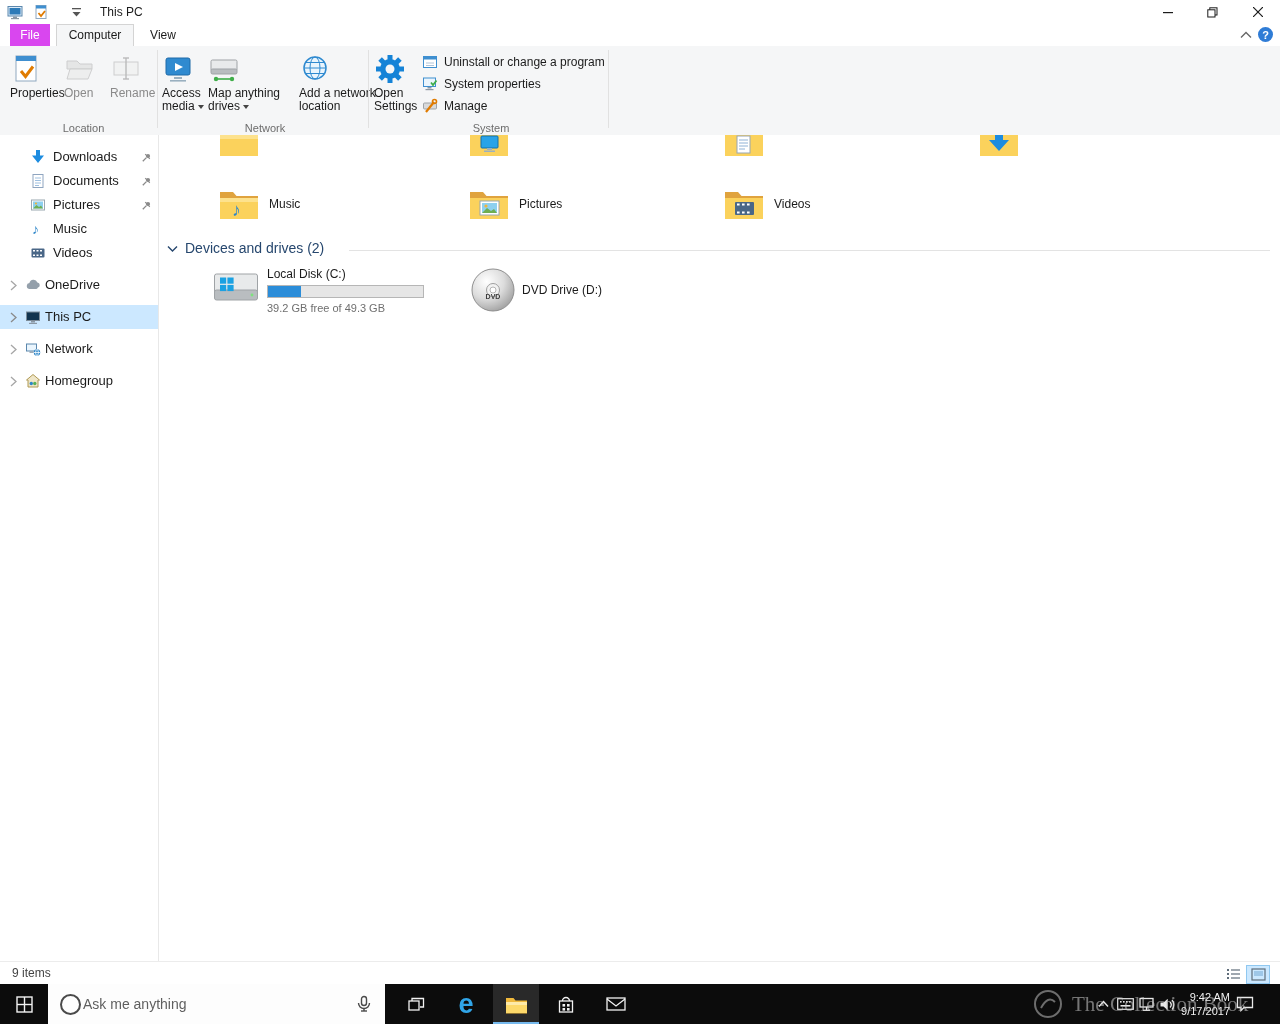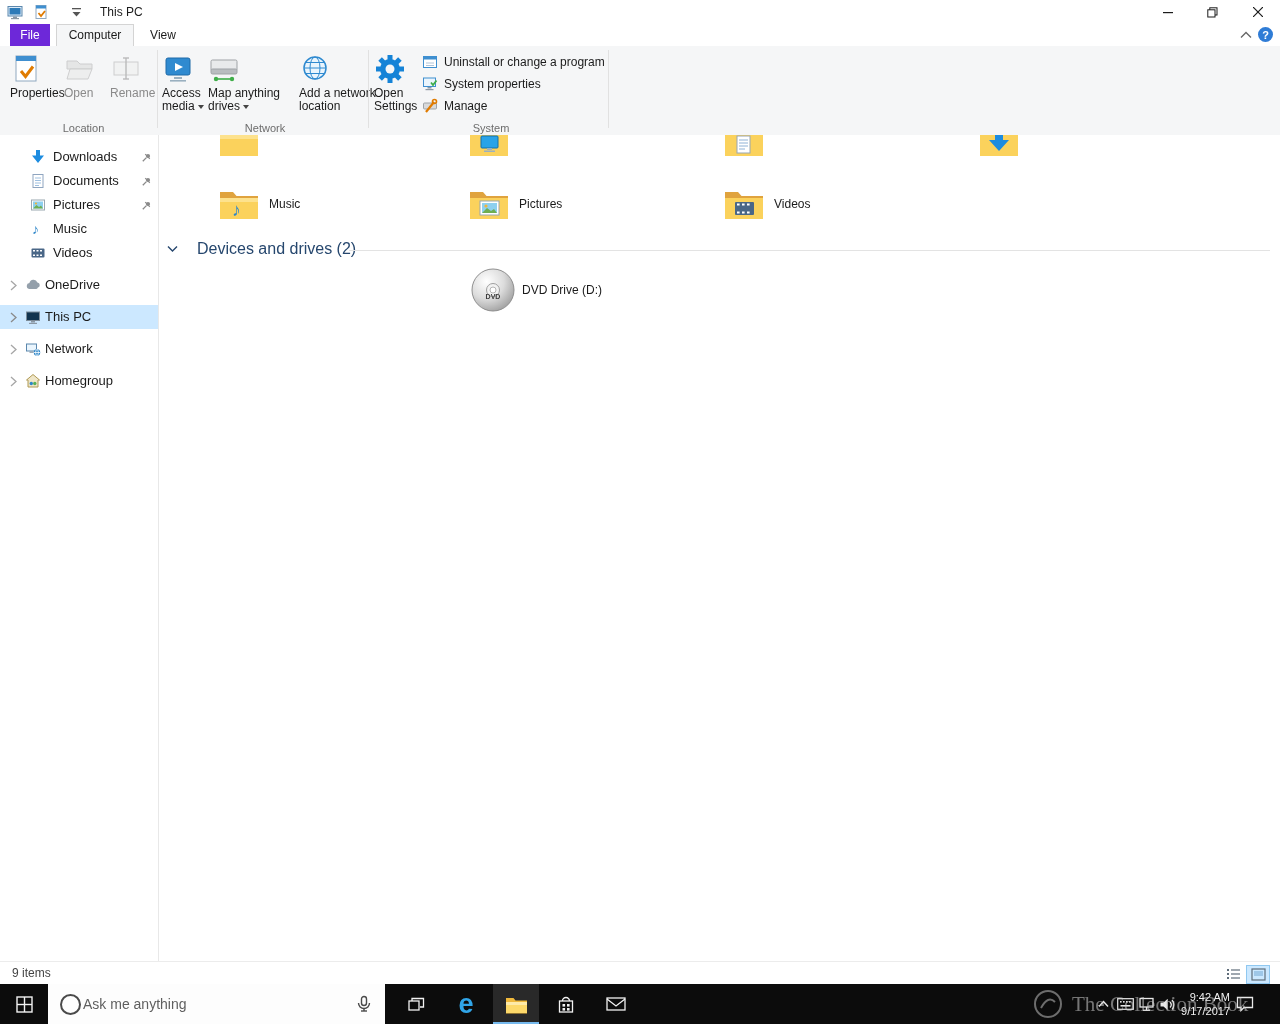--- a/index.html
+++ b/index.html
@@ -9,21 +9,21 @@
   svg{display:block}
 
   
   #titlebar{position:absolute;left:0;top:0;width:1280px;height:24px;background:#fff}
   .capbtn{position:absolute;top:0;width:45px;height:24px;display:flex;align-items:center;justify-content:center}
   #titlebar .title{position:absolute;left:100px;top:0;height:24px;line-height:24px;font-size:12px}
 
   
   #tabs{position:absolute;left:0;top:24px;width:1280px;height:22px;background:#fff}
   .tab{position:absolute;top:0;height:22px;line-height:22px;text-align:center;font-size:12px}
-  .tab.file{left:10px;width:40px;background:#6d28d9;color:#fff}
+  .tab.file{left:10px;width:40px;background:#d946ef;color:#fff}
   .tab.computer{left:56px;width:76px;background:#f5f6f7;border:1px solid #d4d4d4;border-bottom:none;line-height:20px}
   .tab.view{left:138px;width:50px}
 
   
   #ribbon{position:absolute;left:0;top:46px;width:1280px;height:89px;background:#f5f6f7;border-bottom:1px solid #d4d4d4}
   .rb-sep{position:absolute;top:4px;height:78px;width:1px;background:#e1e1e1}
   .rb-caption{position:absolute;bottom:1px;text-align:center;font-size:11px;color:#6d6d6d;width:100%}
   .rb-group{position:absolute;top:0;height:89px}
   .rb-big{position:absolute;top:3px;height:78px;display:flex;flex-direction:column;align-items:flex-start;padding-top:2px}
   .rb-big .ic{height:36px;display:flex;align-items:center;justify-content:center}
@@ -44,21 +44,21 @@
   .q .nav-ico{left:30px}.q .nav-lbl{left:53px}
   .t .nav-ico{left:25px}.t .nav-lbl{left:45px}
 
   
   #content{position:absolute;left:159px;top:135px;width:1121px;height:826px;background:#fff;overflow:hidden}
   .tile{position:absolute;height:44px;display:flex;align-items:center;padding-left:8px;width:240px}
   .fico{position:relative;width:40px;height:33px;flex:none}
   .fico svg{position:absolute;left:0;top:0}
   .tile-lbl{margin-left:10px;font-size:12px}
   .grp-head{position:absolute;left:0;width:100%;height:22px}
-  .grp-head .txt{position:absolute;left:38px;top:2px;font-size:16px;color:#26476e}
+  .grp-head .txt{position:absolute;left:26px;top:2px;font-size:14px;color:#26476e}
   .grp-line{position:absolute;top:12px;height:1px;background:#e3e3e3}
   .drive-lbl{font-size:12px}
   .cap-bar{width:155px;height:11px;border:1px solid #b6b6b6;background:#e6e6e6;margin-top:4px}
   .cap-fill{height:100%;background:#2b8dd9}
   .free-txt{font-size:11px;color:#6f6f6f;margin-top:4px}
 
   
   #statusbar{position:absolute;left:0;top:961px;width:1280px;height:23px;background:#fff;border-top:1px solid #ececec}
   #statusbar .cnt{position:absolute;left:12px;top:0;height:23px;line-height:23px;font-size:12px;color:#444}
   .view-toggle{position:absolute;top:3px;width:22px;height:17px;display:flex;align-items:center;justify-content:center}
@@ -515,20 +515,42 @@
   <div class="grp-head" style="top:103px">
     <span class="abs" style="left:8px;top:7px">
       <svg width="11" height="8">
           <polyline points="1,1.5 5.5,6 10,1.5" fill="none" stroke="#26476e" stroke-width="1.4"></polyline>
         </svg>
     </span>
     <span class="txt">Devices and drives (2)</span>
     <span class="grp-line" style="left:190px;right:10px"></span>
   </div>
 
+  <div class="abs" style="left:52px;top:130px;width:220px;height:54px">
+    <span class="abs" style="left:2px;top:4px">
+      <svg width="46" height="40">
+          <rect x="1.5" y="5" width="43" height="20" rx="2" fill="#e8eaeb" stroke="#9fa3a6"></rect>
+          <rect x="1.5" y="21" width="43" height="10" rx="2" fill="#b9bdc0" stroke="#9fa3a6"></rect>
+          <g fill="#1ba1e2">
+            <rect x="7" y="8.5" width="6.2" height="6.2"></rect>
+            <rect x="14.4" y="8.5" width="6.2" height="6.2"></rect>
+            <rect x="7" y="15.9" width="6.2" height="6.2"></rect>
+            <rect x="14.4" y="15.9" width="6.2" height="6.2"></rect>
+          </g>
+          <circle cx="39" cy="26" r="1.4" fill="#7de37d"></circle>
+        </svg>
+    </span>
+    <div class="abs" style="left:56px;top:2px">
+      <div class="drive-lbl">Local Disk (C:)</div>
+      <div class="cap-bar">
+        <div class="cap-fill" style="width: 21%;"></div>
+      </div>
+      <div class="free-txt">39.2 GB free of 49.3 GB</div>
+    </div>
+  </div>
 
   <div class="abs" style="left:307px;top:130px;width:220px;height:54px">
     <span class="abs" style="left:4px;top:2px">
       <svg width="46" height="46">
         <defs>
             <radialGradient id="dvdg" cx="35%" cy="30%" r="75%">
               <stop offset="0%" stop-color="#ffffff"></stop>
               <stop offset="55%" stop-color="#dcdcdc"></stop>
               <stop offset="100%" stop-color="#a2a2a2"></stop>
             </radialGradient>

